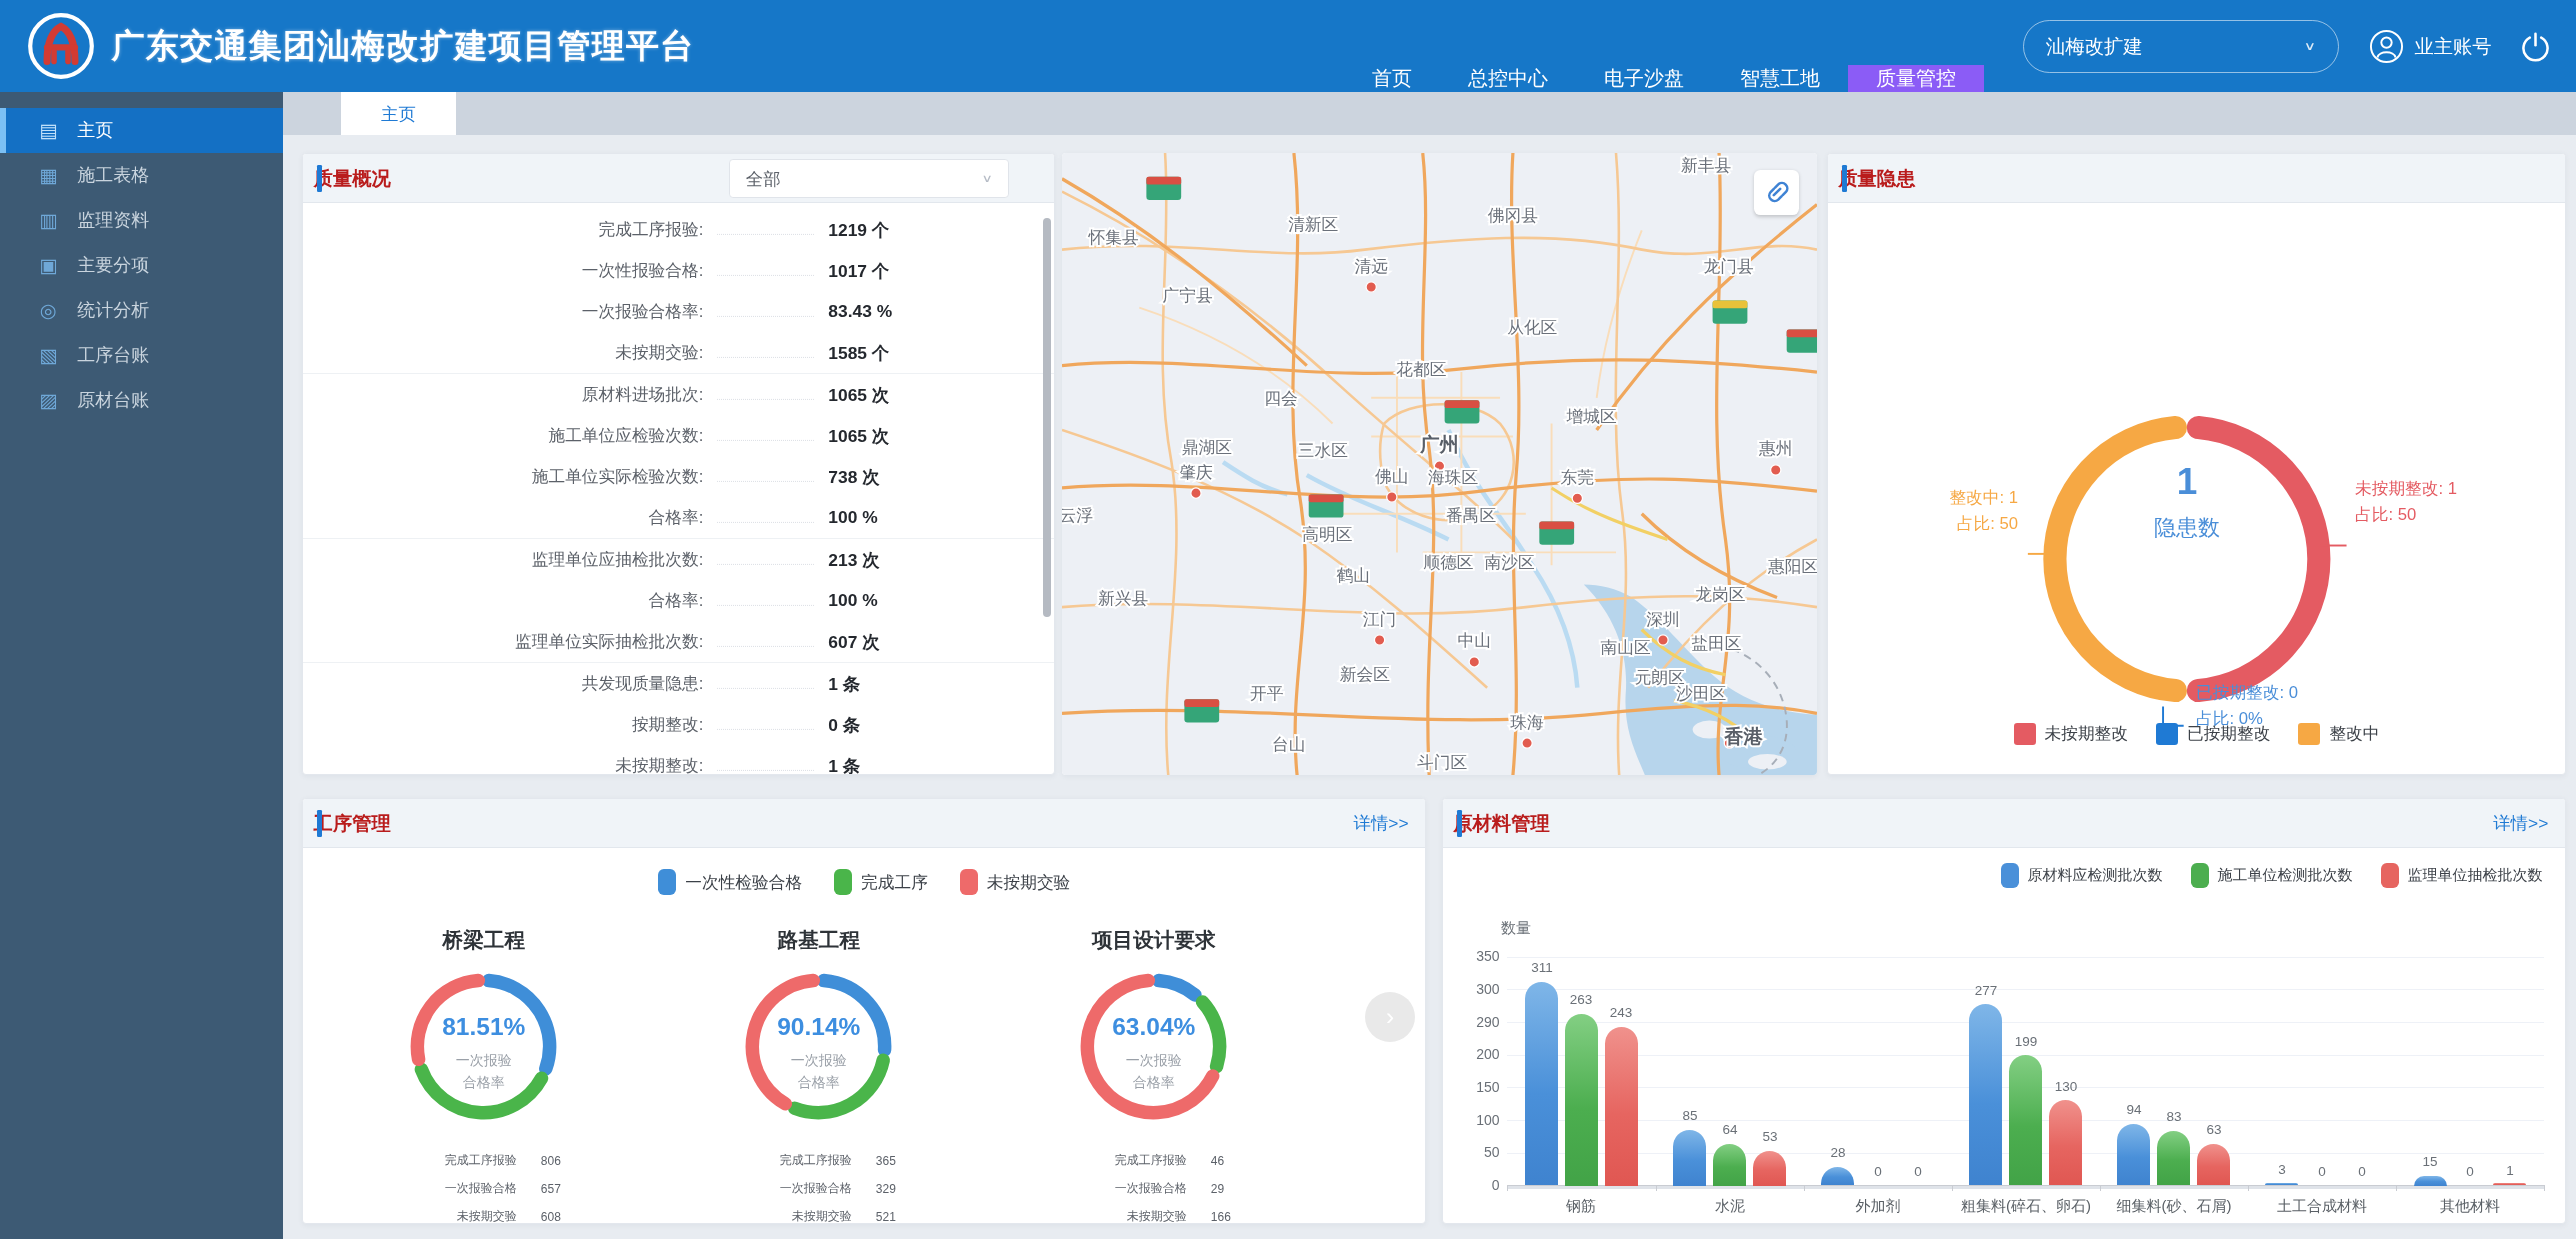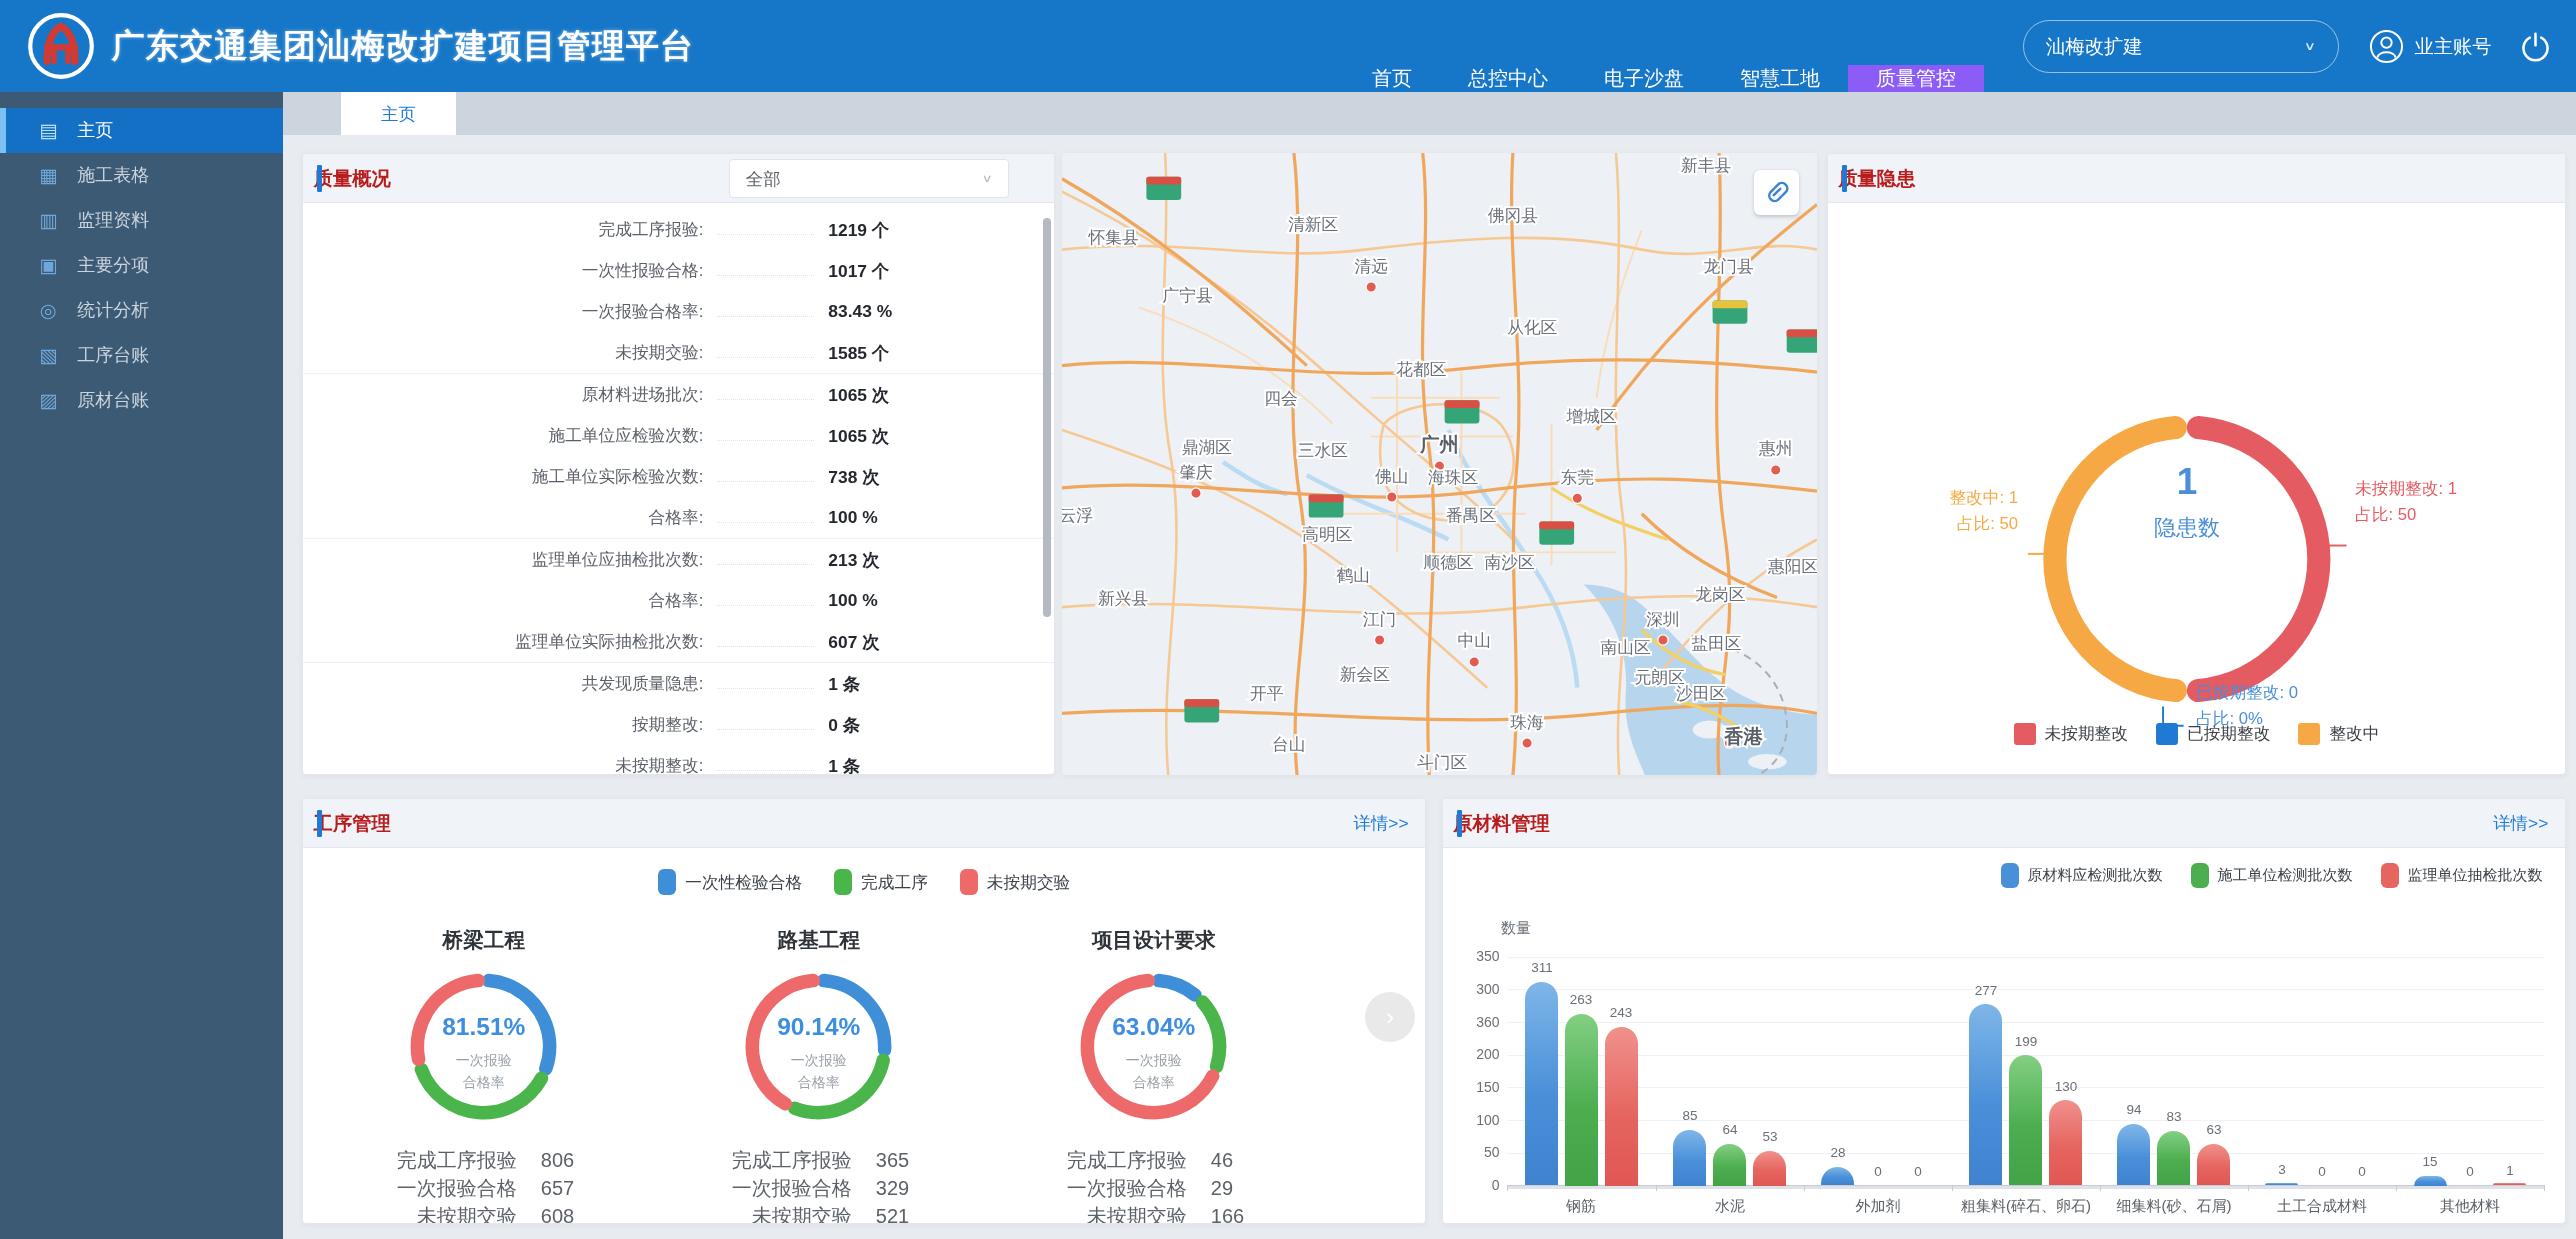--- a/index.html
+++ b/index.html
@@ -79,21 +79,21 @@
   .proc-legend { position:absolute; left:0; right:0; top:70px; display:flex; justify-content:center; gap:32px; }
   .proc-legend .lg-sw { width:18px; height:26px; border-radius:5.8px; }
   .proc-cols { position:absolute; left:13px; top:109px; display:flex; }
   .pcol { width:335px; position:relative; height:303px; }
   .pcol .pttl { text-align:center; font-size:20.6px; font-weight:bold; color:#2e3338; margin-top:18px; }
   .pcol .dwrap { position:relative; width:167px; height:167px; margin:9px auto 0; }
   .pcol .pct { position:absolute; left:0; right:0; top:50px; text-align:center; font-size:24.5px; font-weight:bold; color:#3d8ee0; }
   .pcol .sub1 { position:absolute; left:0; right:0; top:89px; text-align:center; font-size:14px; color:#9aa0a8; }
   .pcol .sub2 { position:absolute; left:0; right:0; top:111px; text-align:center; font-size:14px; color:#9aa0a8; }
   .pstats { margin-top:16.7px; }
-  .pstat { display:flex; justify-content:center; gap:24px; font-size:20px; color:#5c6169; height:28px; align-items:center; }
+  .pstat { display:flex; justify-content:center; gap:24px; font-size:12px; color:#5c6169; height:28px; align-items:center; }
   .pstat .sl { width:148px; text-align:right; }
   .pstat .sv { width:58px; text-align:left; }
   .next-btn { position:absolute; right:10.3px; top:193px; width:50px; height:50px; border-radius:50%; background:#e9e9e9; color:#fff; font-size:24.5px; display:flex; align-items:center; justify-content:center; cursor:pointer; }
 
   
   #p-mat { left:1159px; top:706px; width:1124px; height:426px; }
   .mat-legend { position:absolute; right:22.5px; top:64px; display:flex; gap:28px; }
   .mat-legend .lg-item { font-size:15px; }
   .mat-legend .lg-sw { width:18px; height:24.5px; border-radius:5.8px; }
   .ylab { position:absolute; left:58px; top:120px; font-size:15px; color:#6a7077; }
@@ -585,21 +585,21 @@
           <div class="tick" style="left: 11.6px; top: 378px;">0</div>
           <div class="gridline" style="top: 354px;"></div>
           <div class="tick" style="left: 11.6px; top: 345px;">50</div>
           <div class="gridline" style="top: 321px;"></div>
           <div class="tick" style="left: 11.6px; top: 313px;">100</div>
           <div class="gridline" style="top: 288px;"></div>
           <div class="tick" style="left: 11.6px; top: 280px;">150</div>
           <div class="gridline" style="top: 256px;"></div>
           <div class="tick" style="left: 11.6px; top: 247px;">200</div>
           <div class="gridline" style="top: 223px;"></div>
-          <div class="tick" style="left: 11.6px; top: 215px;">360</div>
+          <div class="tick" style="left: 11.6px; top: 215px;">290</div>
           <div class="gridline" style="top: 190px;"></div>
           <div class="tick" style="left: 11.6px; top: 182px;">300</div>
           <div class="gridline" style="top: 158px;"></div>
           <div class="tick" style="left: 11.6px; top: 149px;">350</div>
           <div class="baseline" style="top: 386px;"></div>
           <div class="cat" style="left: 64px; top: 398px;">钢筋</div>
           <div class="axtick" style="left: 64px; top: 386px;"></div>
           <div class="bar" style="left: 82px; top: 183px; height: 203px; background: linear-gradient(rgb(127, 182, 232) 0%, rgb(74, 144, 217) 55%, rgb(63, 131, 207) 100%);"></div>
           <div class="bval" style="left: 70px; top: 161px;">311</div>
           <div class="bar" style="left: 122px; top: 215px; height: 172px; background: linear-gradient(rgb(131, 207, 131) 0%, rgb(76, 174, 79) 55%, rgb(66, 163, 71) 100%);"></div>

